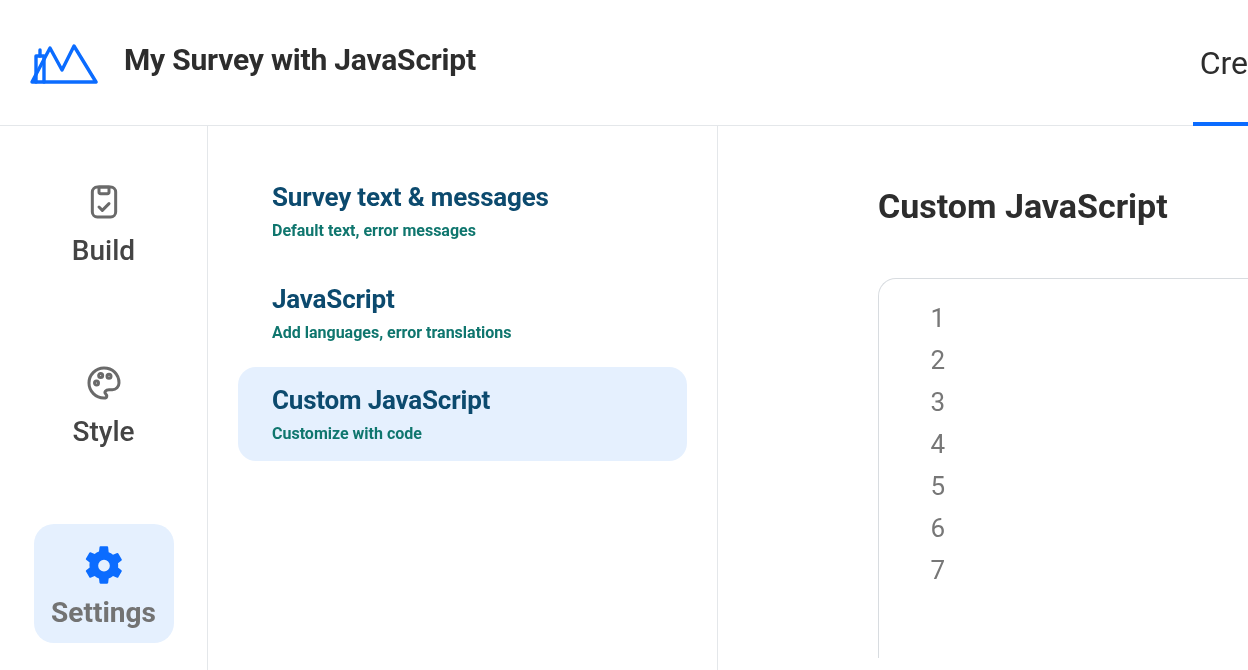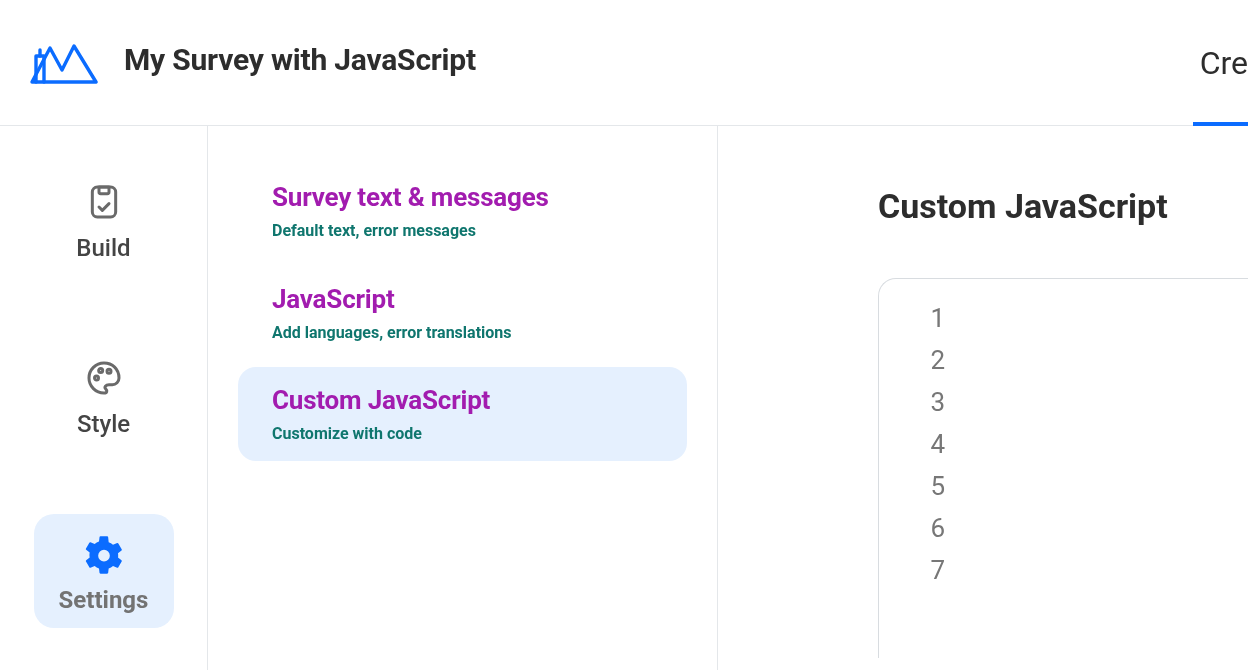--- a/index.html
+++ b/index.html
@@ -99,42 +99,42 @@
       font-weight: 700;
     }
     .sidebar-item.active .sidebar-icon { color: #0b6cff; }
     .sidebar-icon {
       width: 40px;
       height: 40px;
       color: #6a6a6a;
     }
     .sidebar-icon svg { width: 100%; height: 100%; }
     .sidebar-label {
-      font-size: 24px;
+      font-size: 28px;
       font-weight: 500;
       color: #444;
     }
     .settings-list {
       width: 510px;
       border-right: 1px solid #e4e7ea;
       padding: 38px 30px 0 30px;
       display: flex;
       flex-direction: column;
       gap: 8px;
     }
     .settings-entry {
       padding: 18px 34px 16px;
       border-radius: 18px;
       cursor: pointer;
     }
     .settings-entry.selected { background: #e5f0fe; }
     .settings-entry-title {
       font-size: 26px;
       font-weight: 700;
-      color: #a21caf;
+      color: #0c4a6e;
       margin-bottom: 8px;
       letter-spacing: -0.2px;
     }
     .settings-entry-sub {
       font-size: 16px;
       font-weight: 700;
       color: #0f766e;
       line-height: 1.35;
     }
     .main-panel {

